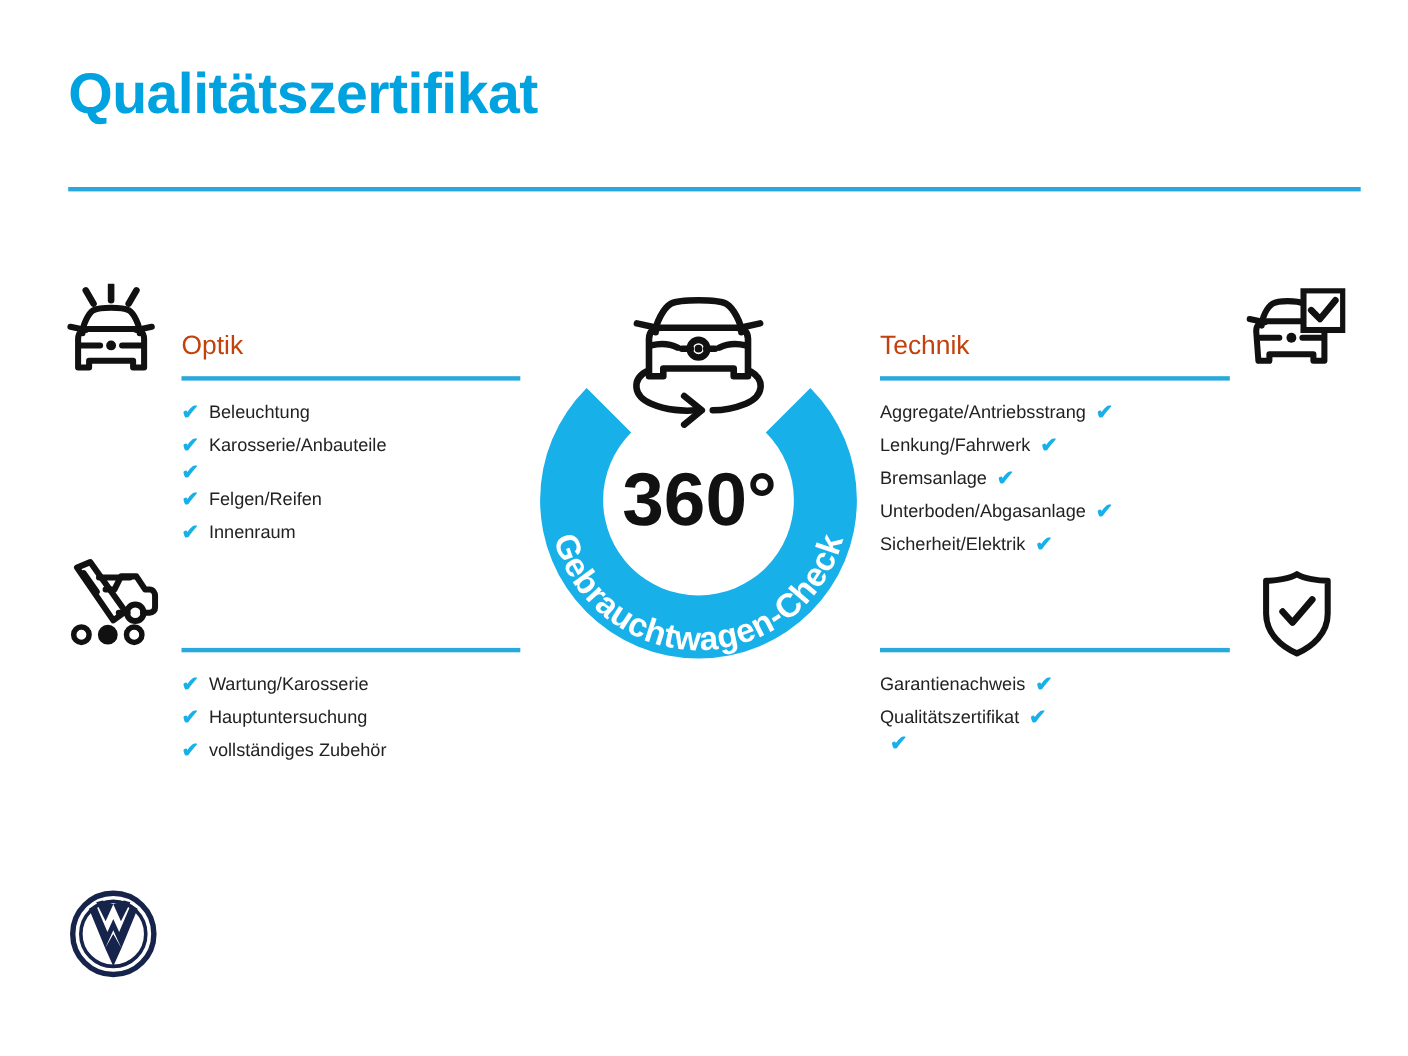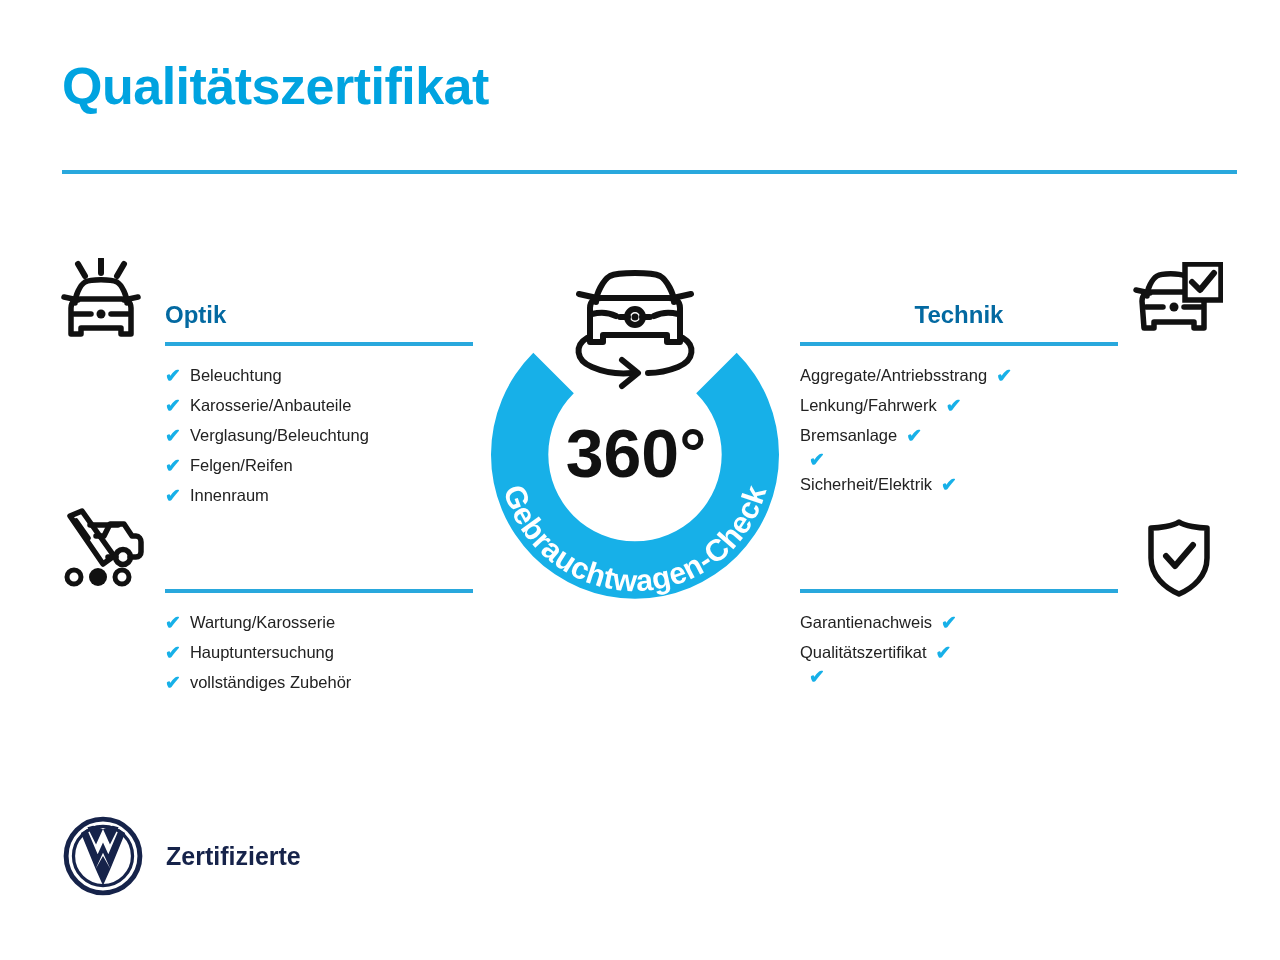--- a/index.html
+++ b/index.html
@@ -21,21 +21,21 @@
     position:absolute; left:62px; top:170px;
     width:1175px; height:4px; background:#29a8dd;
   }
 
   
   .block { position:absolute; }
   .block-head {
     position:relative; height:46px;
   }
   .block-title {
-    font-size:24px; font-weight:700; color:#0369a1;
+    font-size:24px; font-weight:400; color:#c2410c;
     line-height:30px; white-space:nowrap;
   }
   .block-rule {
     position:absolute; bottom:0; height:4px; background:#29a8dd;
   }
   .block-list { list-style:none; margin-top:14px; }
   .block-list li {
     font-size:16.5px; color:#222; line-height:30px;
     white-space:nowrap; display:flex; align-items:center;
   }
@@ -44,21 +44,21 @@
     line-height:1; display:inline-block;
   }
 
   
   .left .block-head { text-align:left; }
   .left .block-rule { left:0; right:0; }
   .left .block-list li { justify-content:flex-start; }
   .left .chk { margin-right:9px; }
 
   
-  .right .block-head { text-align:center; }
+  .right .block-head { text-align:left; }
   .right .block-rule { left:0; right:0; }
   .right .block-list li { justify-content:flex-start; }
   .right .chk { margin-left:9px; }
 
   .blk-optik    { left:165px; top:300px;  width:308px; }
   .blk-wartung  { left:165px; top:547px;  width:308px; }
   .blk-technik  { left:800px; top:300px;  width:318px; }
   .blk-garantie { left:800px; top:547px;  width:318px; }
 
   
@@ -156,21 +156,20 @@
       <li>
           <span class="chk">✔</span>
           <span>Beleuchtung</span>
         </li>
       <li>
           <span class="chk">✔</span>
           <span>Karosserie/Anbauteile</span>
         </li>
       <li>
           <span class="chk">✔</span>
-          <span>Verglasung/Beleuchtung</span>
         </li>
       <li>
           <span class="chk">✔</span>
           <span>Felgen/Reifen</span>
         </li>
       <li>
           <span class="chk">✔</span>
           <span>Innenraum</span>
         </li>
     </ul>
@@ -208,20 +207,21 @@
         </li>
       <li>
           <span>Lenkung/Fahrwerk</span>
           <span class="chk">✔</span>
         </li>
       <li>
           <span>Bremsanlage</span>
           <span class="chk">✔</span>
         </li>
       <li>
+          <span>Unterboden/Abgasanlage</span>
           <span class="chk">✔</span>
         </li>
       <li>
           <span>Sicherheit/Elektrik</span>
           <span class="chk">✔</span>
         </li>
     </ul>
   </div>
 
   <div class="block right blk-garantie">
@@ -283,17 +283,16 @@
 
   <div class="footer">
     <svg class="vw-mark" viewBox="0 0 100 100">
       <circle cx="50" cy="50" r="45" fill="none" stroke="#16234a" stroke-width="6"></circle>
       <circle cx="50" cy="50" r="36" fill="none" stroke="#16234a" stroke-width="4"></circle>
       <path d="M50 17 L58.5 36 L69 14.8 L62 13 Z M50 17 L41.5 36 L31 14.8 L38 13 Z
                M23 22 L41 66 L50 46 L59 66 L77 22 L69.5 17.5 L56.5 48 L50 33.5 L43.5 48 L30.5 17.5 Z
                M41 66 L50 86 L59 66 L50 50 Z" fill="#16234a"></path>
     </svg>
     <div class="footer-text">
-      <div>Zertifizierte</div>
     </div>
   </div>
 
 </div>
 
 </body></html>

